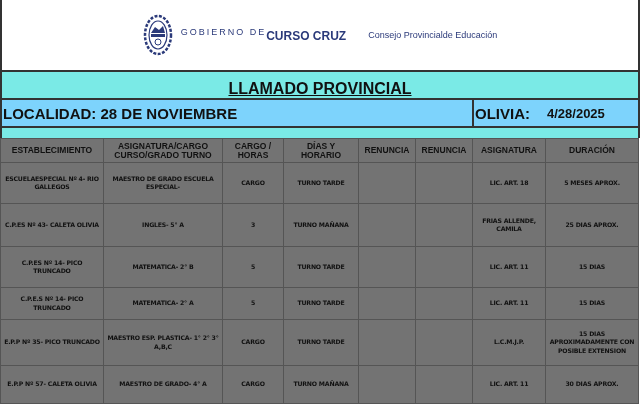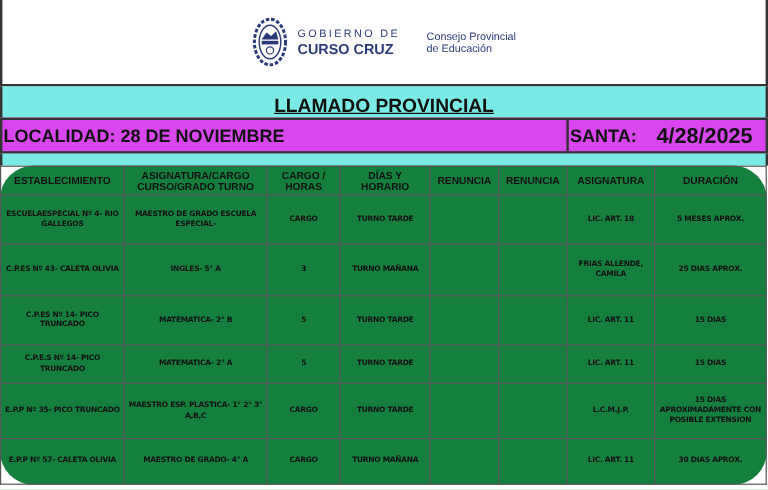--- a/index.html
+++ b/index.html
@@ -6,41 +6,41 @@
   html, body { width: 640px; height: 408px; background: #ffffff; overflow: hidden; }
   body { font-family: "Liberation Sans", sans-serif; color: #111; position: relative; }
 
   .header-box {
     position: absolute; left: 0; top: 0; width: 640px; height: 72px;
     border: 2px solid #333; border-top: none; background: #fff;
     display: flex; align-items: center; justify-content: center;
   }
   .logo { display: flex; align-items: center; gap: 8px; }
   .seal { width: 30px; height: 44px; }
-  .gov-text { display: flex; flex-direction: column; line-height: 1; }
+  .gov-text { display: flex; flex-direction: row; line-height: 1; }
   .gov-line1 { font-size: 9px; letter-spacing: 2px; color: #2b3a7a; }
   .gov-line2 { font-size: 12px; font-weight: bold; color: #2b3a7a; margin-top: 2px; }
-  .council { display: flex; flex-direction: column; margin-left: 14px; font-size: 9px; color: #2b3a7a; line-height: 1.15; }
+  .council { display: flex; flex-direction: row; margin-left: 14px; font-size: 9px; color: #2b3a7a; line-height: 1.15; }
 
   .band { position: absolute; left: 0; width: 640px; background: #7aeae6; }
   .band-title { top: 72px; height: 26px; border-left: 2px solid #333; border-right: 2px solid #333;
     display: flex; align-items: flex-end; justify-content: center; }
   .title { font-size: 16px; font-weight: bold; text-decoration: underline; color: #111; }
 
   .loc-row { position: absolute; left: 0; top: 98px; width: 640px; height: 30px; display: flex;
-    border: 2px solid #333; background: #d946ef; }
+    border: 2px solid #333; background: #7dd3fc; }
   .loc-cell { width: 472px; border-right: 2px solid #333; display: flex; align-items: center; padding-left: 1px;
     font-size: 15px; font-weight: bold; }
   .date-cell { flex: 1; display: flex; align-items: center; padding-left: 1px; font-size: 15px; font-weight: bold; }
   .date-label { width: 72px; }
-  .date-value { font-size: 18px; text-align: right; }
+  .date-value { font-size: 13px; text-align: right; }
 
   .band-gap { top: 128px; height: 10px; border-left: 2px solid #333; border-right: 2px solid #333; }
 
-  table { position: absolute; left: 0; top: 138px; width: 638px; border-collapse: collapse; table-layout: fixed; background: #15803d; border-radius: 28px; }
+  table { position: absolute; left: 0; top: 138px; width: 638px; border-collapse: collapse; table-layout: fixed; background: #737373; }
   th, td { border: 1px solid #555; text-align: center; vertical-align: middle; font-weight: bold; }
   th { font-size: 8.5px; height: 24px; line-height: 1.05; padding: 1px 2px; }
   td { font-size: 6.2px; padding: 1px 3px; line-height: 1.35; font-family: "DejaVu Sans", sans-serif; letter-spacing: -0.2px; }
   tr.r1 td { height: 41px; }
   tr.r2 td { height: 43px; }
   tr.r3 td { height: 41px; }
   tr.r4 td { height: 32px; }
   tr.r5 td { height: 46px; }
   tr.r6 td { height: 38px; }
 </style>
@@ -67,21 +67,21 @@
   </div>
 </div>
 
 <div class="band band-title">
   <span class="title">LLAMADO PROVINCIAL</span>
 </div>
 
 <div class="loc-row">
   <div class="loc-cell">LOCALIDAD: 28 DE NOVIEMBRE</div>
   <div class="date-cell">
-    <span class="date-label">SANTA:</span>
+    <span class="date-label">OLIVIA:</span>
     <span class="date-value">4/28/2025</span>
   </div>
 </div>
 
 <div class="band band-gap"></div>
 
 <table>
   <colgroup>
     <col style="width:103px">
       <col style="width:119px">

